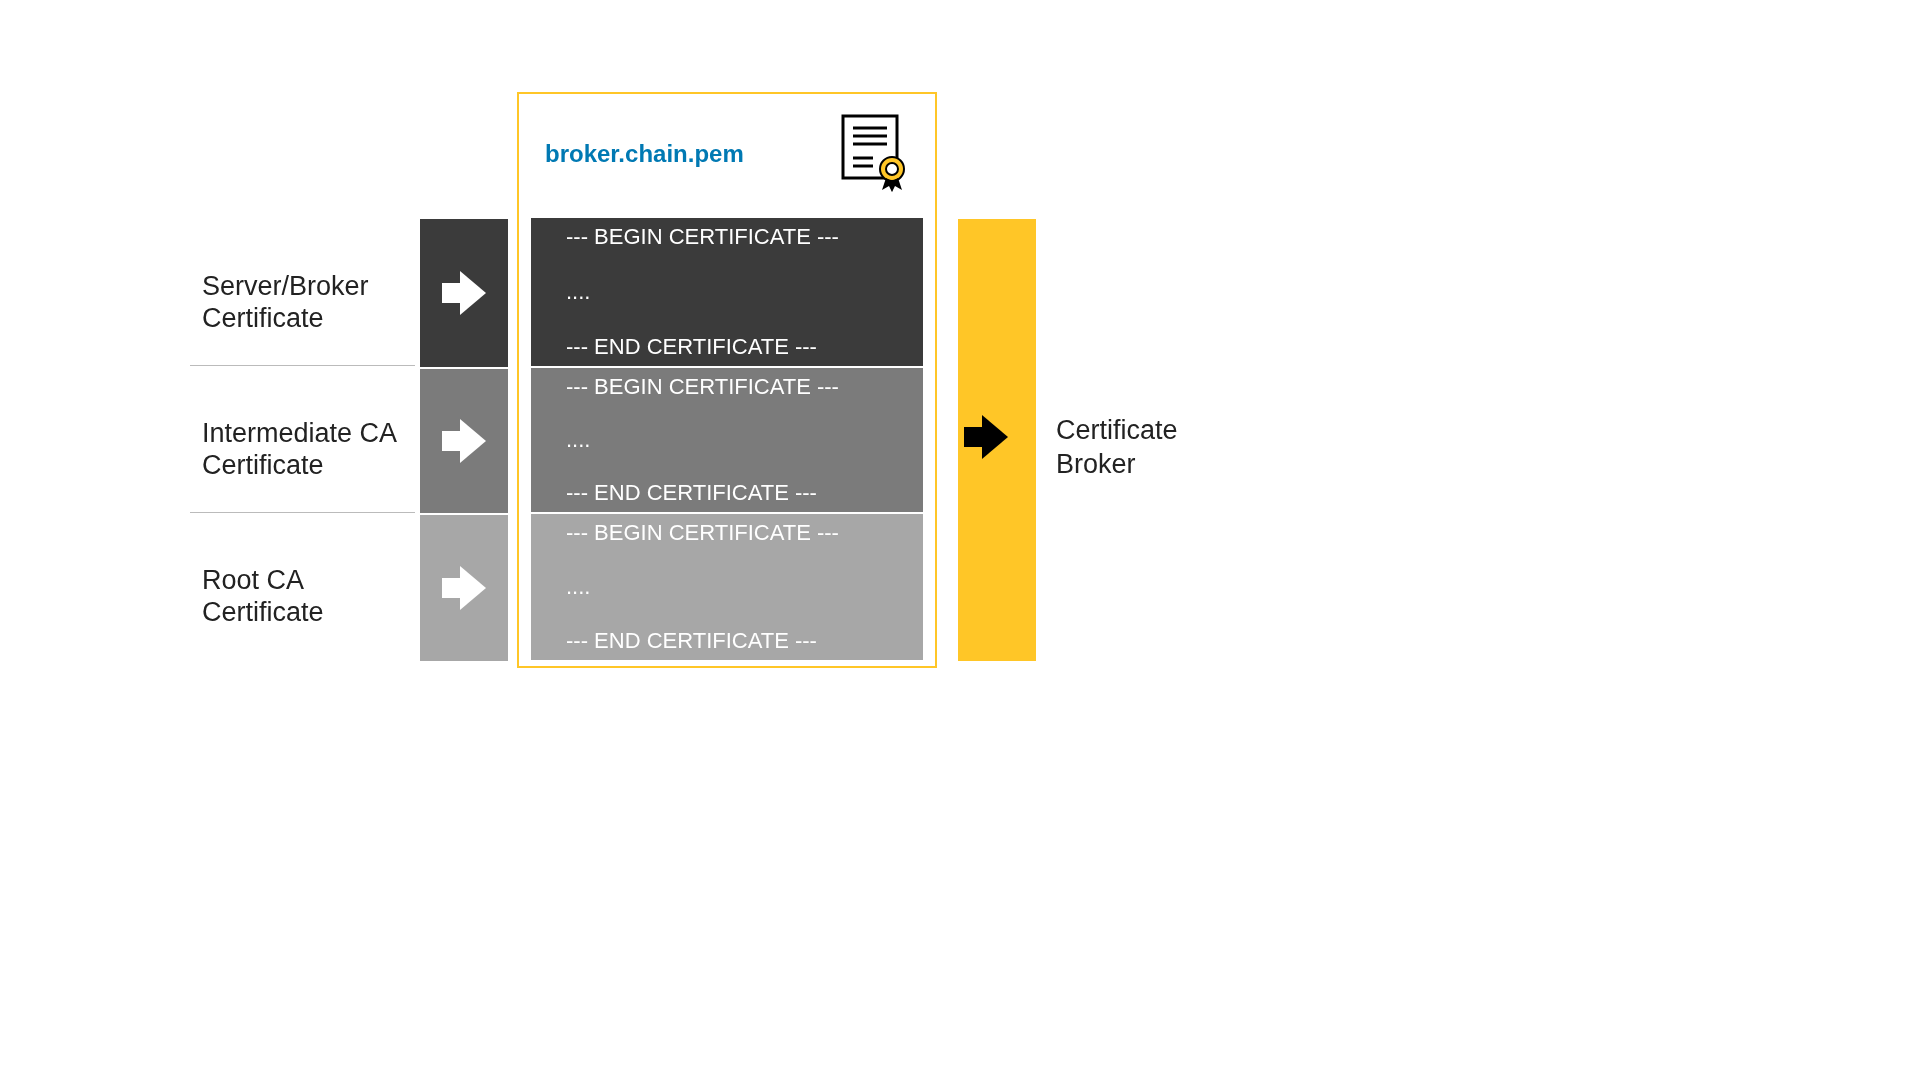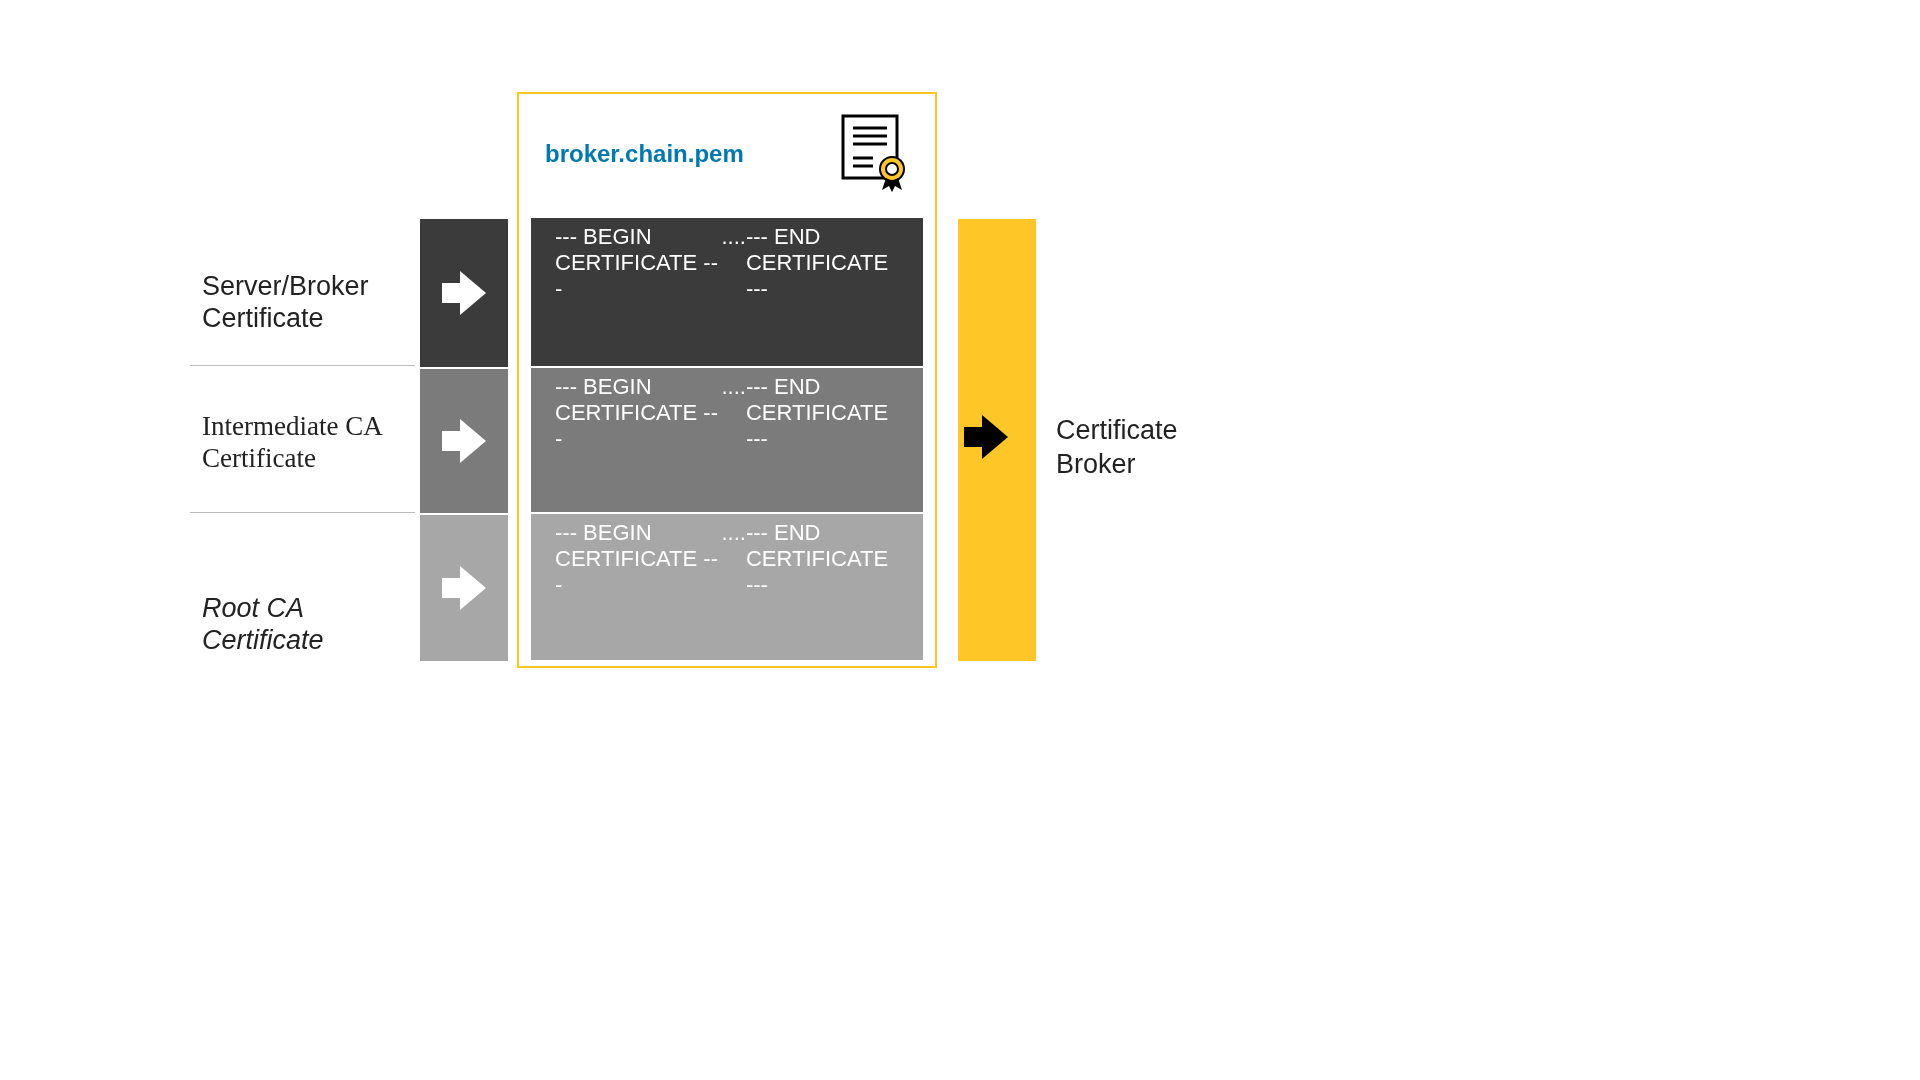--- a/index.html
+++ b/index.html
@@ -21,22 +21,22 @@
     
     .label {
       position: absolute;
       left:10px;
       width: 230px;
       font-size: 27px;
       color: #222;
       line-height: 1.2;
     }
     .label-1 { top: 178px; }
-    .label-2 { top: 318px; font-family: Liberation Serif, serif; }
-    .label-3 { top: 500px; font-style: italic; }
+    .label-2 { top: 325px; }
+    .label-3 { top: 472px; }
 
     .label .line1, .label .line2 { display: block; margin-left: 12px; }
 
     .hr { position: absolute; left: 10px; width: 225px; height: 1px; background: #bbb; }
     .hr-1 { top: 273px; }
     .hr-2 { top: 420px; }
 
     
     .arrow-box {
       position: absolute;
@@ -96,25 +96,25 @@
     .file-title {
       color: #0079b3;
       font-size: 24px;
       font-weight: 700;
       margin-top: 32px;
     }
 
     .cert-block {
       width: 100%;
       height: 144px;
-      padding: 6px 24px;
+      padding: 6px 35px;
       color: #fff;
       font-size: 22px;
       display: flex;
-      flex-direction: row;
+      flex-direction: column;
       justify-content: space-between;
       margin-bottom: 2px;
     }
     .cb-1 { background: #3b3b3b; height: 148px;}
     .cb-2 { background: #7b7b7b; }
     .cb-3 { background: #a7a7a7; height: 146px; margin-bottom:0;}
     .cert-line { display: block; }
 
     
     .yellow-bar {

